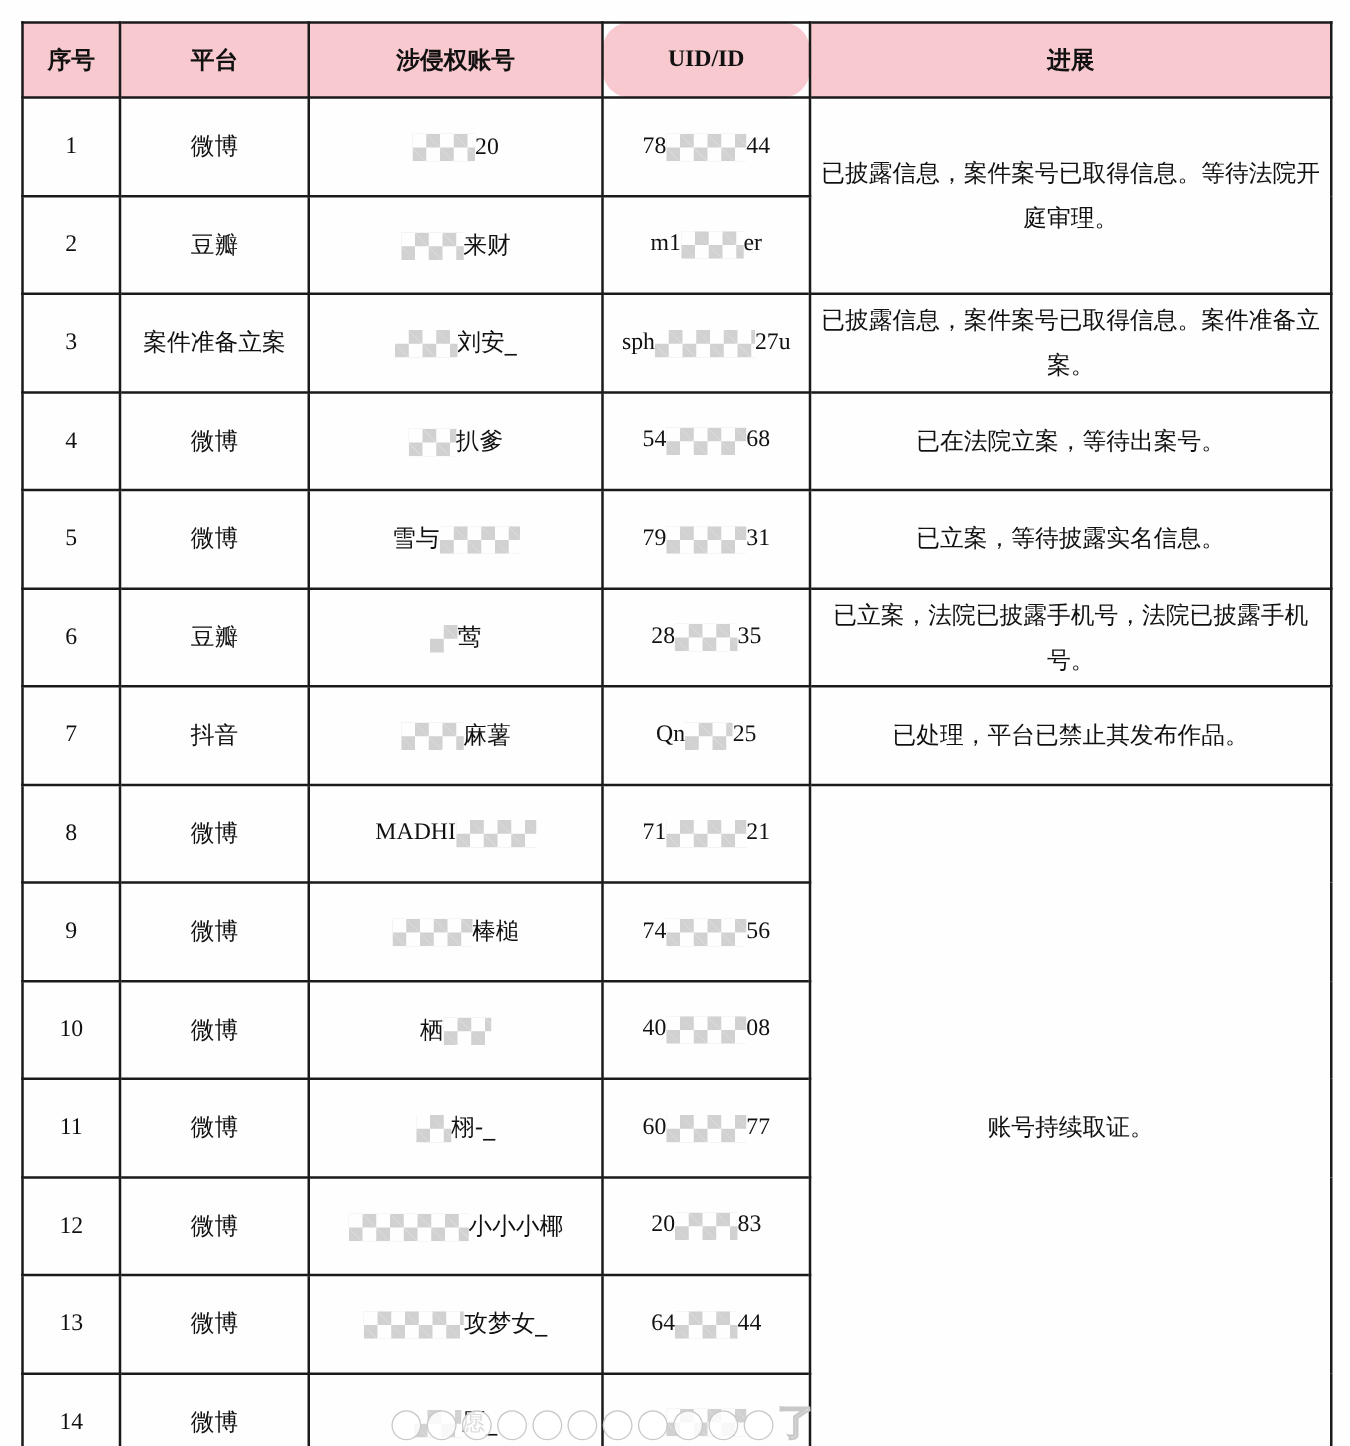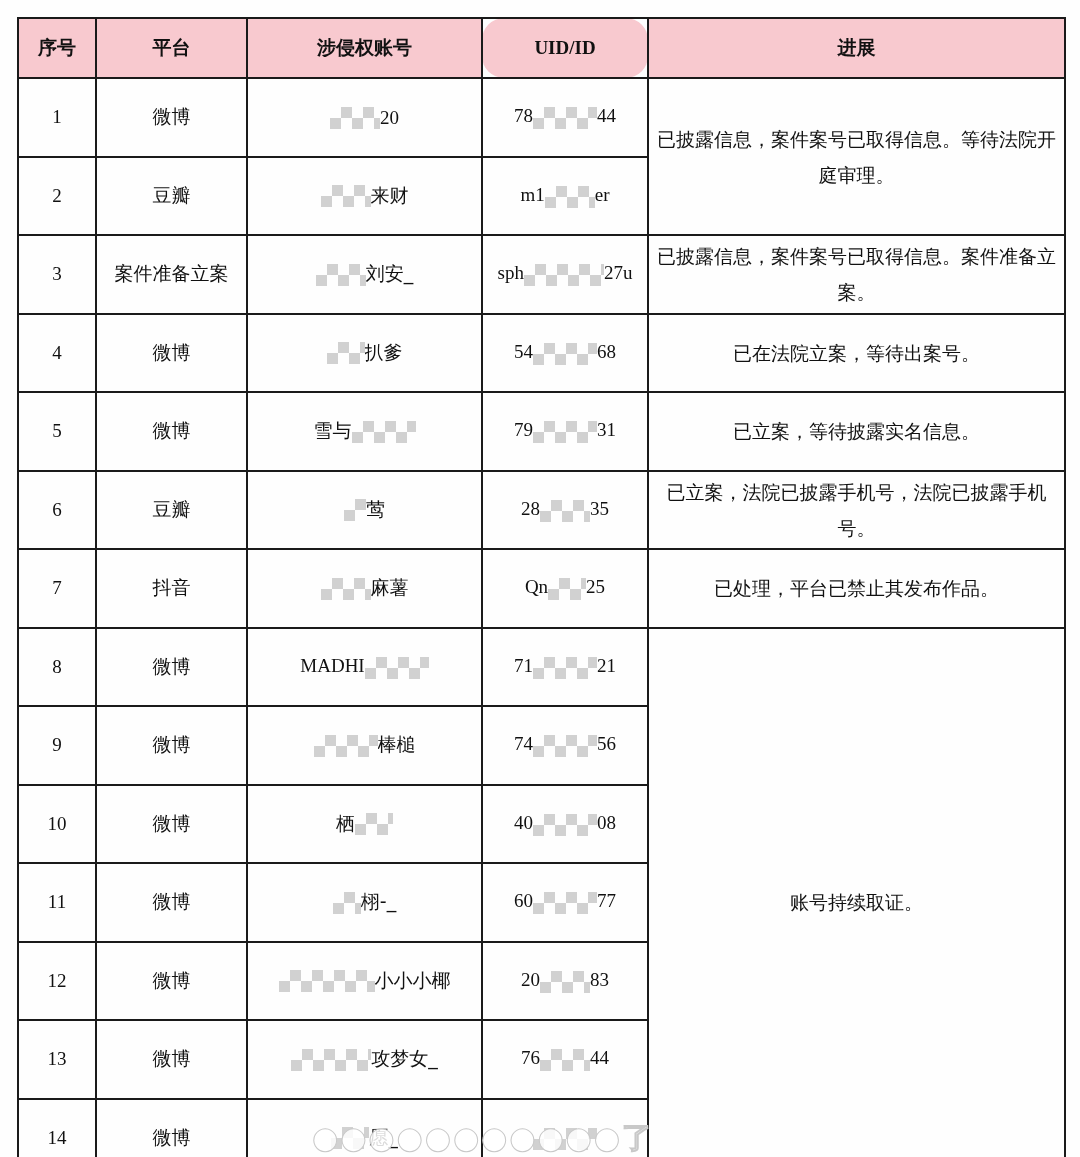--- a/index.html
+++ b/index.html
@@ -119,21 +119,21 @@
     <tr>
       <td class="num">12</td>
       <td>微博</td>
       <td><span class="mosaic m-xl" style="width:96px"></span><span>小小小椰</span></td>
       <td class="uid"><span>20</span><span class="mosaic m-md"></span><span>83</span></td>
     </tr>
     <tr>
       <td class="num">13</td>
       <td>微博</td>
       <td><span class="mosaic m-xl"></span><span>攻梦女_</span></td>
-      <td class="uid"><span>76</span><span class="mosaic m-md"></span><span>44</span></td>
+      <td class="uid"><span>64</span><span class="mosaic m-md"></span><span>44</span></td>
     </tr>
     <tr>
       <td class="num">14</td>
       <td>微博</td>
       <td><span class="mosaic m-sm"></span><span>愿_</span></td>
       <td class="uid"><span class="mosaic m-lg"></span></td>
     </tr>
   </tbody>
 </table>
 

